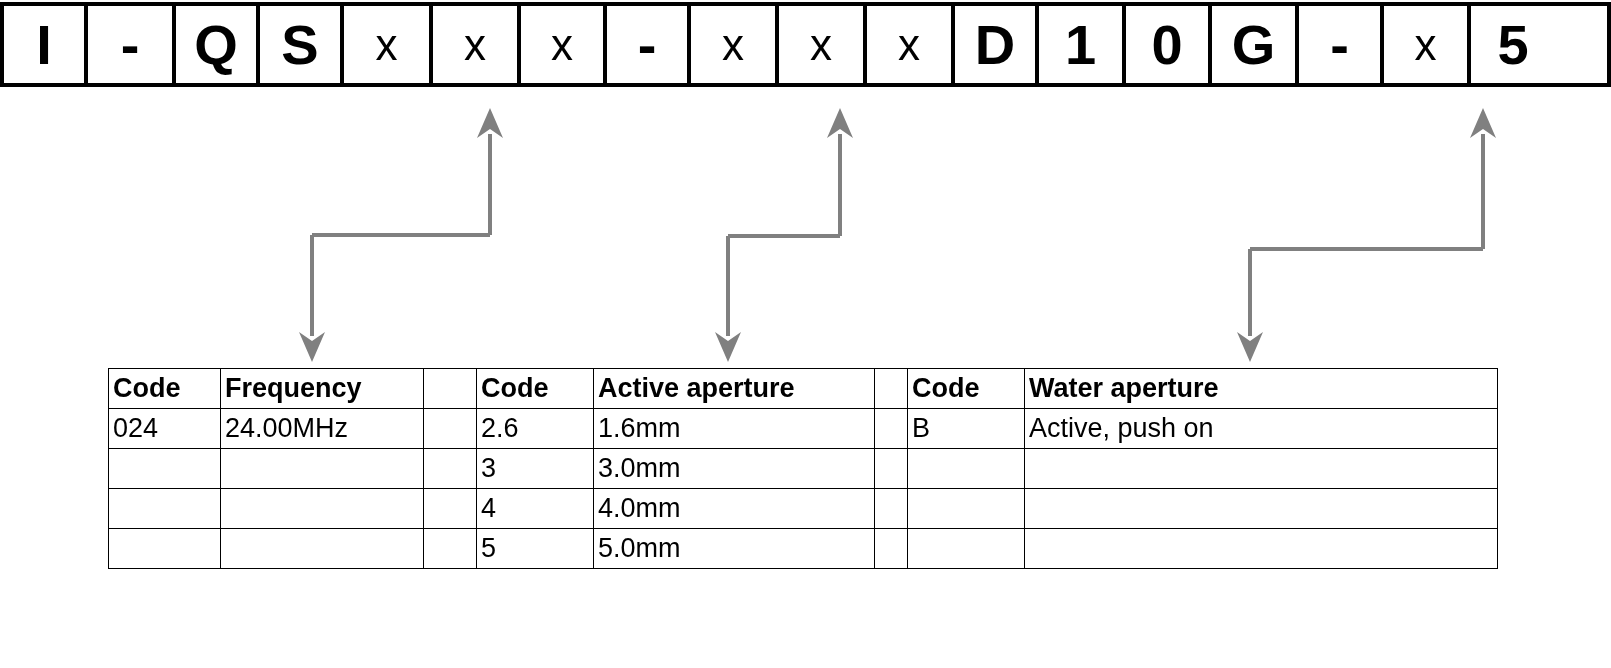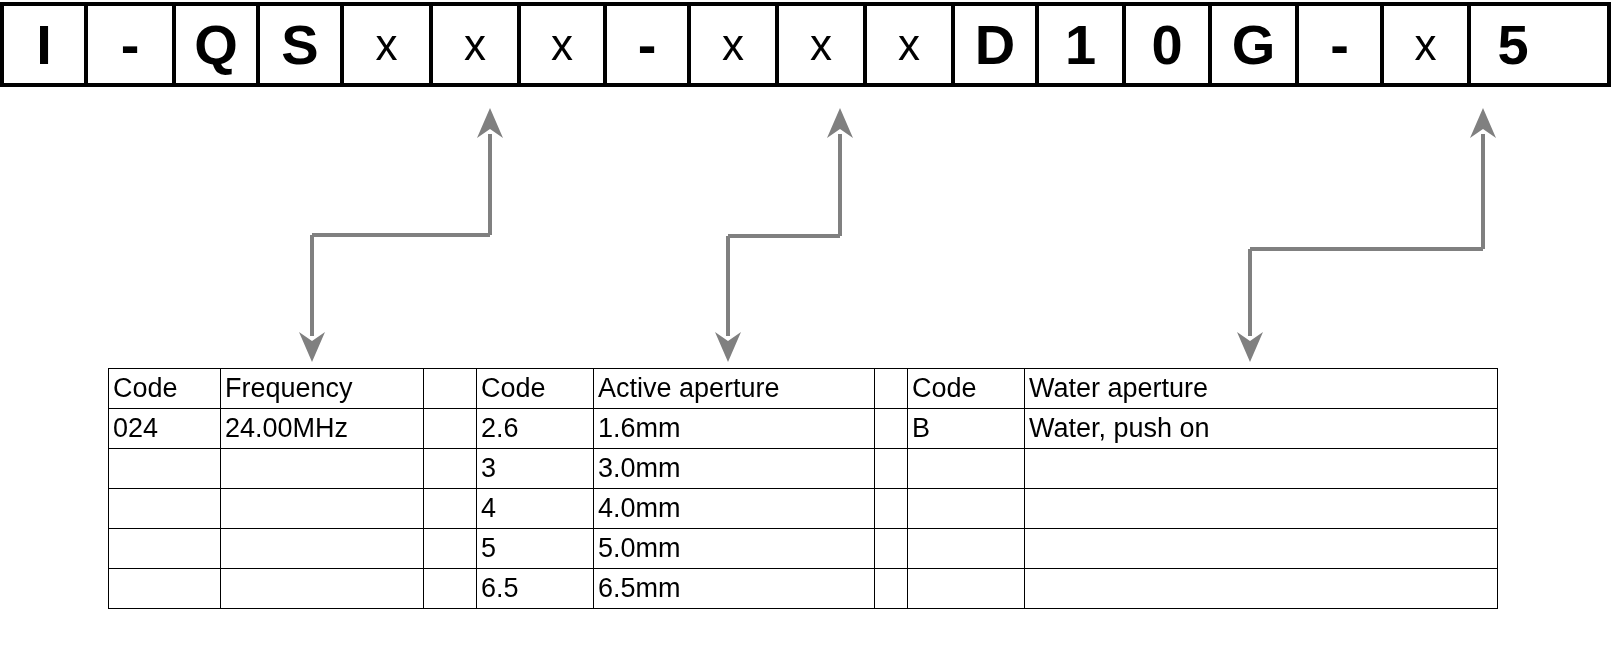--- a/index.html
+++ b/index.html
@@ -66,21 +66,21 @@
     border: 1.5px solid #000000;
     height: 39px;
     padding: 0 0 0 4px;
     font-size: 27px;
     color: #000000;
     vertical-align: middle;
     white-space: nowrap;
     overflow: hidden;
   }
   #spec-table tr.header-row td {
-    font-weight: normal;
+    font-weight: bold;
   }
   
   #spec-table td.spacer-cell {
     padding: 0;
   }
   
   col.c-code-freq   { width: 112px; }
   col.c-freq        { width: 203px; }
   col.c-gap1        { width: 53px;  }
   col.c-code-ap     { width: 117px; }
@@ -160,21 +160,21 @@
         <td>Water aperture</td>
       </tr>
       <tr>
         <td>024</td>
         <td>24.00MHz</td>
         <td class="spacer-cell"></td>
         <td>2.6</td>
         <td>1.6mm</td>
         <td class="spacer-cell"></td>
         <td>B</td>
-        <td>Water, push on</td>
+        <td>Active, push on</td>
       </tr>
       <tr>
         <td></td>
         <td></td>
         <td class="spacer-cell"></td>
         <td>3</td>
         <td>3.0mm</td>
         <td class="spacer-cell"></td>
         <td></td>
         <td></td>
@@ -192,24 +192,14 @@
       <tr>
         <td></td>
         <td></td>
         <td class="spacer-cell"></td>
         <td>5</td>
         <td>5.0mm</td>
         <td class="spacer-cell"></td>
         <td></td>
         <td></td>
       </tr>
-      <tr>
-        <td></td>
-        <td></td>
-        <td class="spacer-cell"></td>
-        <td>6.5</td>
-        <td>6.5mm</td>
-        <td class="spacer-cell"></td>
-        <td></td>
-        <td></td>
-      </tr>
     </tbody>
 </table>
 
 </body></html>

